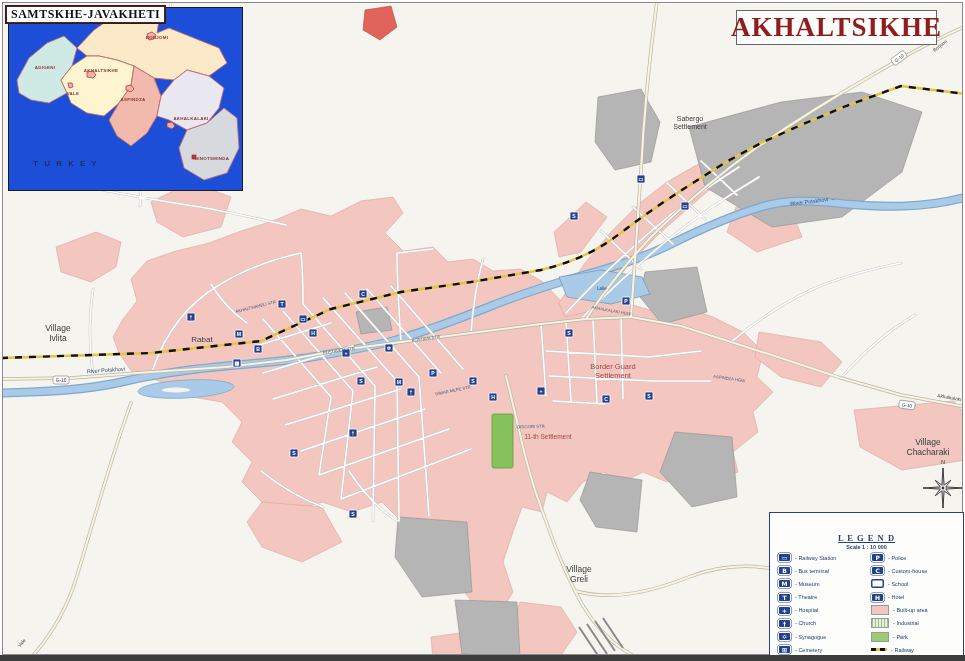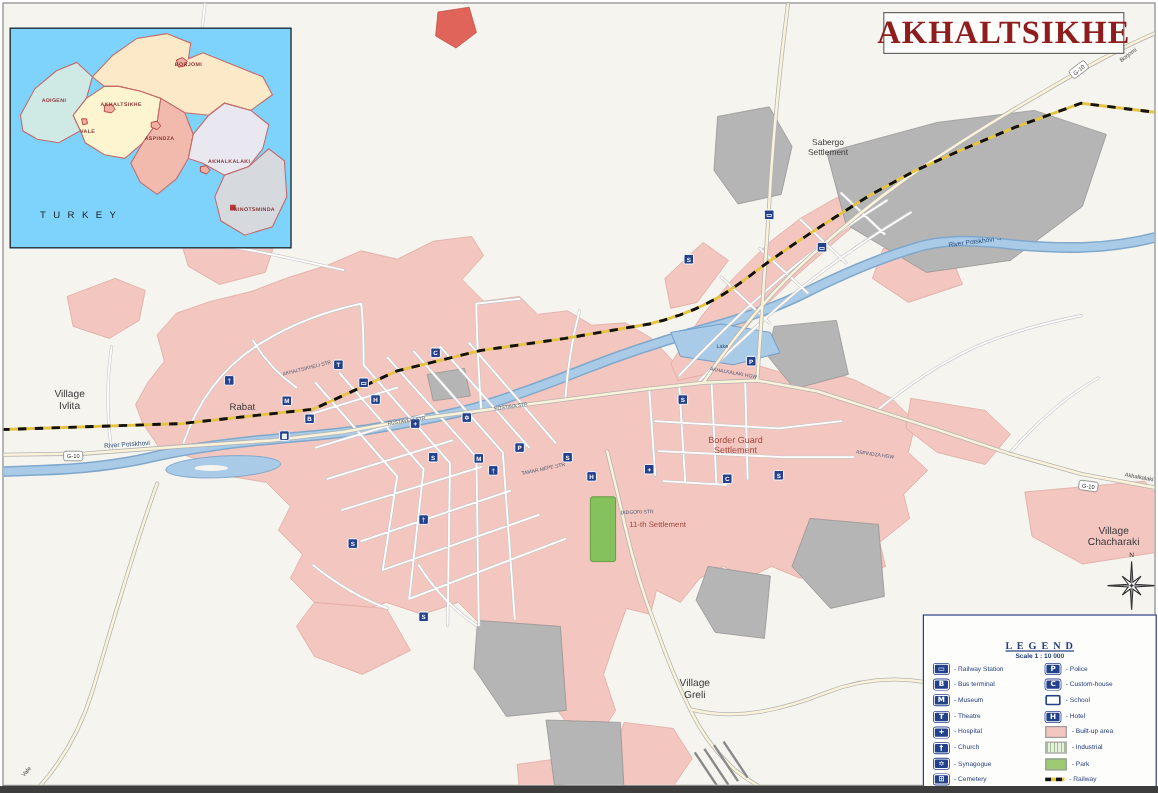--- a/index.html
+++ b/index.html
@@ -4,21 +4,21 @@
 <style>
   html,body{margin:0;padding:0;background:#ffffff;}
   #page{position:relative;width:965px;height:661px;background:#ffffff;overflow:hidden;
         font-family:"Liberation Sans",sans-serif;}
   #frame{position:absolute;left:2px;top:2px;width:959px;height:651px;
          border:1px solid #8a8a8a;background:#f5f4ef;}
   #bottom-edge{position:absolute;left:0;right:0;bottom:0;height:6px;background:#3d3d3d;}
   #map-svg{position:absolute;left:0;top:0;}
 
   
-  #inset{position:absolute;left:5px;top:20px;width:233px;height:182px;background:#7dd3fc;
+  #inset{position:absolute;left:5px;top:4px;width:233px;height:182px;background:#1d4ed8;
          border:1.5px solid #1c1c1c;}
   #inset-title{position:absolute;left:3px;top:3px;background:#ffffff;border:1px solid #5a2020;
          outline:1px solid #222;font-family:"Liberation Serif",serif;font-weight:bold;
          font-size:12px;color:#111;padding:0 4px;letter-spacing:0.5px;white-space:nowrap;}
 
   
   #city-title{position:absolute;left:733px;top:7px;width:199px;height:33px;background:#fdfdfb;
          border:1px solid #666;display:flex;align-items:center;justify-content:center;
          font-family:"Liberation Serif",serif;font-weight:bold;font-size:27px;color:#8f1d1d;
          letter-spacing:1px;}
@@ -333,20 +333,21 @@
             <text x="148" y="31" text-anchor="middle" font-size="4.4" fill="#8b3535" font-weight="bold" letter-spacing="0.3">BORJOMI</text>
             <text x="92" y="64" text-anchor="middle" font-size="4.4" fill="#8b3535" font-weight="bold" letter-spacing="0.3">AKHALTSIKHE</text>
             <text x="64" y="87" text-anchor="middle" font-size="4.4" fill="#8b3535" font-weight="bold" letter-spacing="0.3">VALE</text>
             <text x="124" y="93" text-anchor="middle" font-size="4.4" fill="#8b3535" font-weight="bold" letter-spacing="0.3">ASPINDZA</text>
             <text x="182" y="112" text-anchor="middle" font-size="4.4" fill="#8b3535" font-weight="bold" letter-spacing="0.3">AKHALKALAKI</text>
             <text x="203" y="152" text-anchor="middle" font-size="4.4" fill="#8b3535" font-weight="bold" letter-spacing="0.3">NINOTSMINDA</text>
           </g>
     <text x="57" y="158" text-anchor="middle" font-family="Liberation Serif,serif" font-size="8" letter-spacing="2" fill="#222">T U R K E Y</text>
   </svg>
 </div>
+<div id="inset-title">SAMTSKHE-JAVAKHETI</div>
 
 <div id="city-title">AKHALTSIKHE</div>
 
 <div id="legend">
   <div id="legend-head">
     <div id="legend-title">L E G E N D</div>
     <div id="legend-scale">Scale 1 : 10 000</div>
   </div>
   <div id="legend-cols">
     <div id="legend-left">

